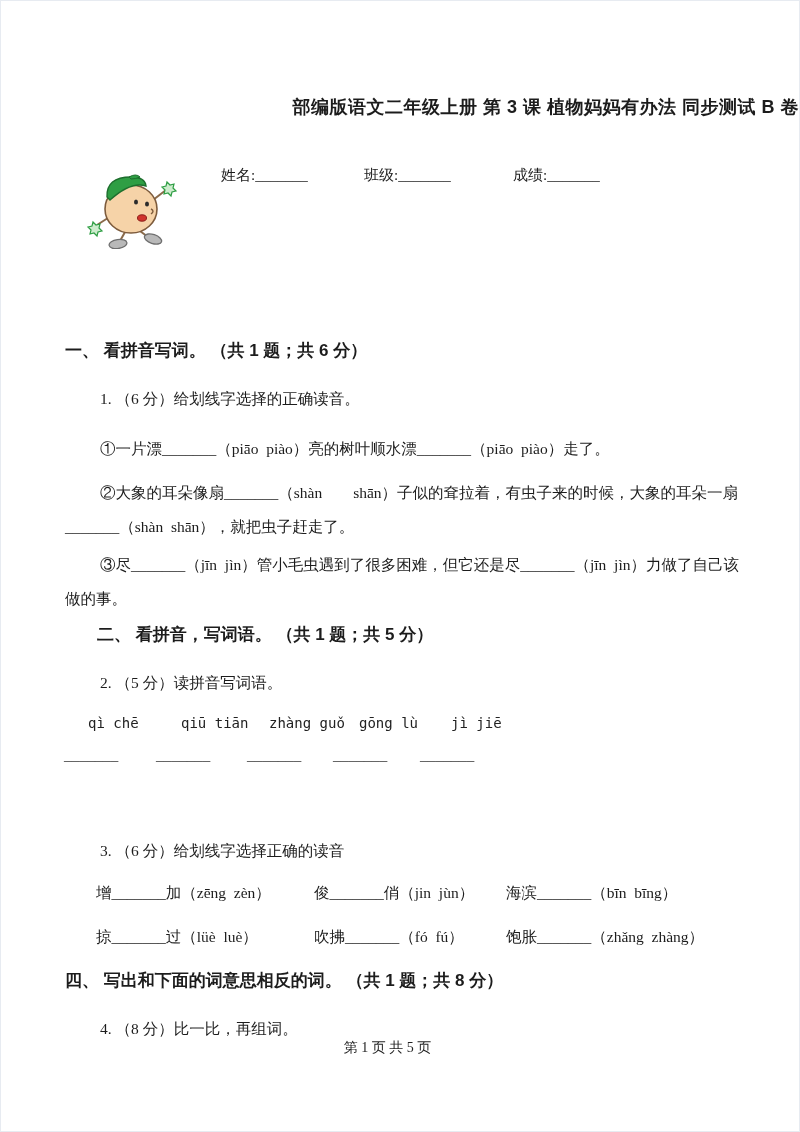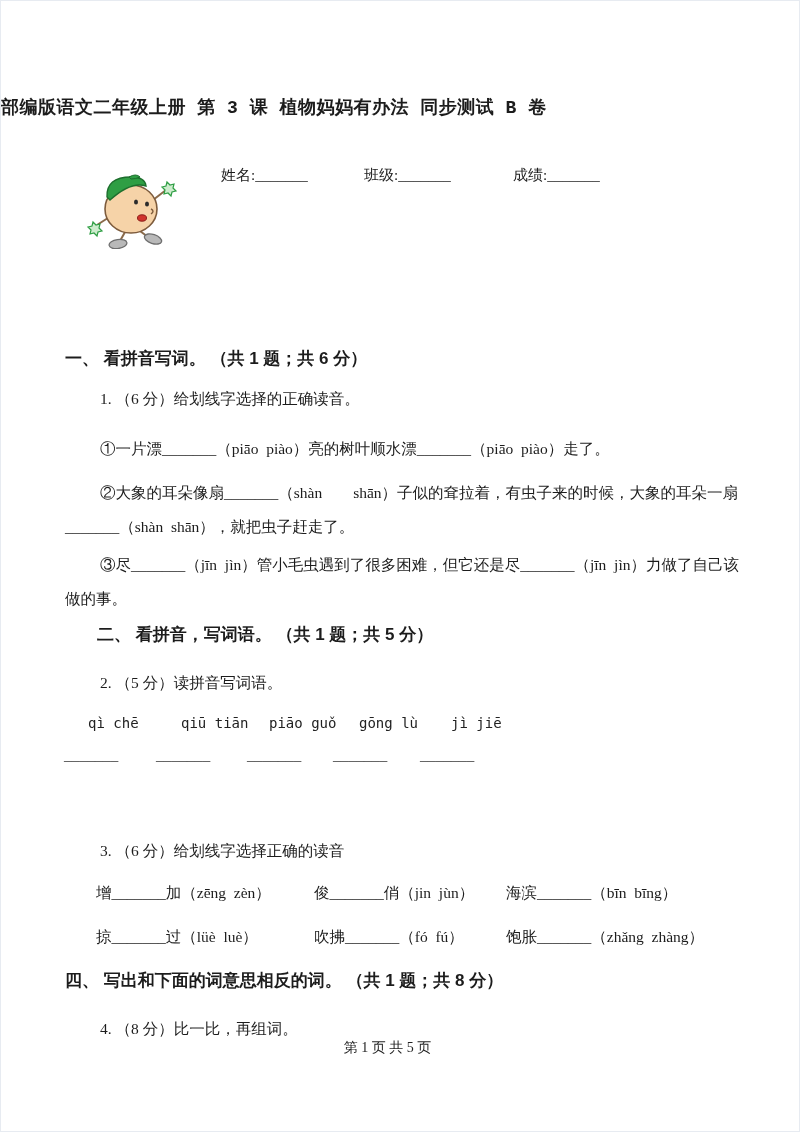--- a/index.html
+++ b/index.html
@@ -12,22 +12,22 @@
     background: #ffffff;
     border: 1px solid #e7ebf1;
     overflow: hidden;
     font-family: "Liberation Serif", serif;
     color: #1c1c1c;
   }
   .abs { position: absolute; white-space: pre-wrap; }
 
   .title {
     top: 94px; left: 0; width: 100%;
-    text-align: left;
-    font-family: Liberation Mono, monospace;
+    text-align: right;
+    font-family: Liberation Sans, sans-serif;
     font-weight: bold;
     font-size: 18px;
     letter-spacing: 0.5px;
   }
 
   .hfield { top: 148px; font-size: 15px; }
   .hfield .blank { letter-spacing: 0; }
   .hf-name  { left: 205px; }
   .hf-class { left: 348px; }
   .hf-score { left: 497px; }
@@ -40,21 +40,21 @@
     font-size: 15.5px;
     line-height: 44px;
   }
 
   .sec-heading {
     left: 64px;
     font-family: "Liberation Sans", sans-serif;
     font-weight: bold;
     font-size: 17px;
   }
-  .sh1 { top: 338px; margin-top: 8px; }
+  .sh1 { top: 338px; }
   .sh2 { top: 622px; margin-left: 32px; }
   .sh3 { top: 790px; }
   .sh4 { top: 968px; }
 
   .item-stem { left: 99px; font-size: 15.5px; }
   .it1 { top: 388px; }
   .it2 { top: 672px; }
   .it3 { top: 840px; }
   .it4 { top: 1018px; }
 
@@ -145,21 +145,21 @@
   <div class="abs sec-heading sh1">一、 看拼音写词。 （共 1 题；共 6 分）</div>
   <div class="abs item-stem it1">1. （6 分）给划线字选择的正确读音。</div>
   <div class="abs qline q1">①一片漂_______（piāo  piào）亮的树叶顺水漂_______（piāo  piào）走了。</div>
   <div class="abs qline q2">②大象的耳朵像扇_______（shàn        shān）子似的耷拉着，有虫子来的时候，大象的耳朵一扇_______（shàn  shān），就把虫子赶走了。</div>
   <div class="abs qline q3">③尽_______（jīn  jìn）管小毛虫遇到了很多困难，但它还是尽_______（jīn  jìn）力做了自己该做的事。</div>
 
   <div class="abs sec-heading sh2">二、 看拼音，写词语。 （共 1 题；共 5 分）</div>
   <div class="abs item-stem it2">2. （5 分）读拼音写词语。</div>
   <span class="abs pinyin py0">qì chē</span>
   <span class="abs pinyin py1">qiū tiān</span>
-  <span class="abs pinyin py2">piāo guǒ</span>
+  <span class="abs pinyin py2">zhàng guǒ</span>
   <span class="abs pinyin py3">gōng lù</span>
   <span class="abs pinyin py4">jì jiē</span>
   <span class="abs ansblank ab0">_______</span>
   <span class="abs ansblank ab1">_______</span>
   <span class="abs ansblank ab2">_______</span>
   <span class="abs ansblank ab3">_______</span>
   <span class="abs ansblank ab4">_______</span>
 
   <div class="abs item-stem it3">3. （6 分）给划线字选择正确的读音</div>
   <span class="abs pron pr-row1 pr-c0">增_______加（zēng  zèn）</span>

